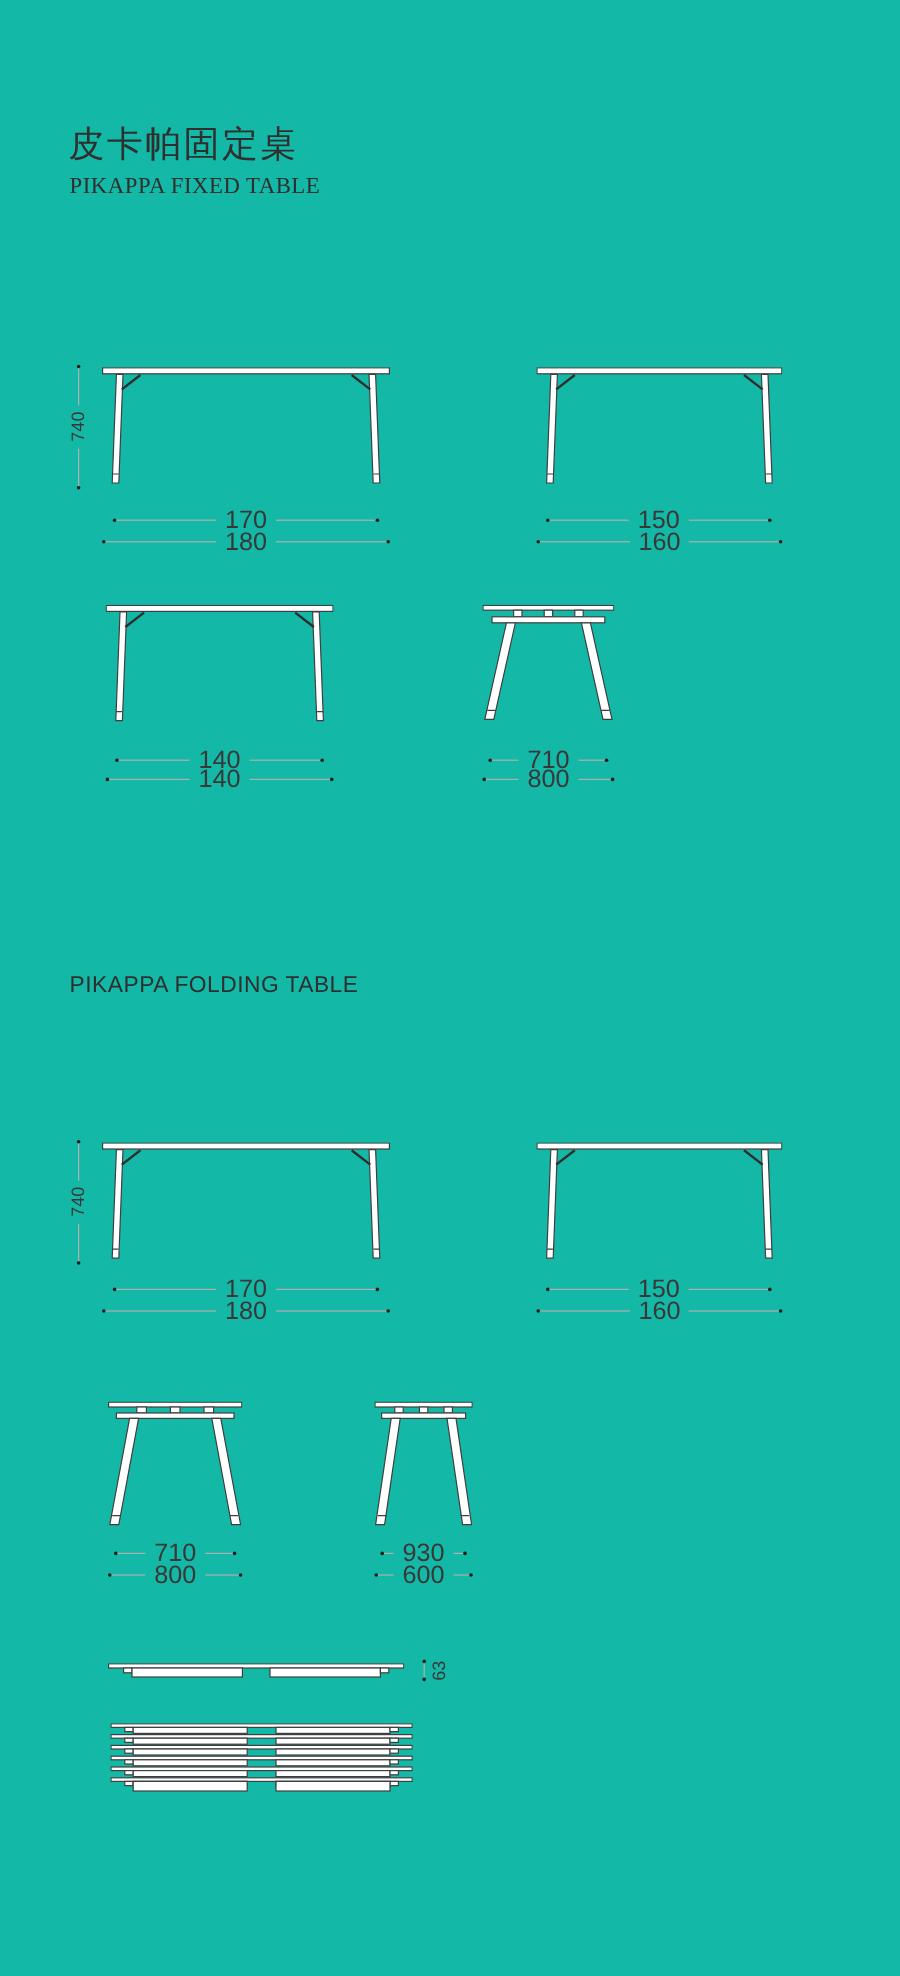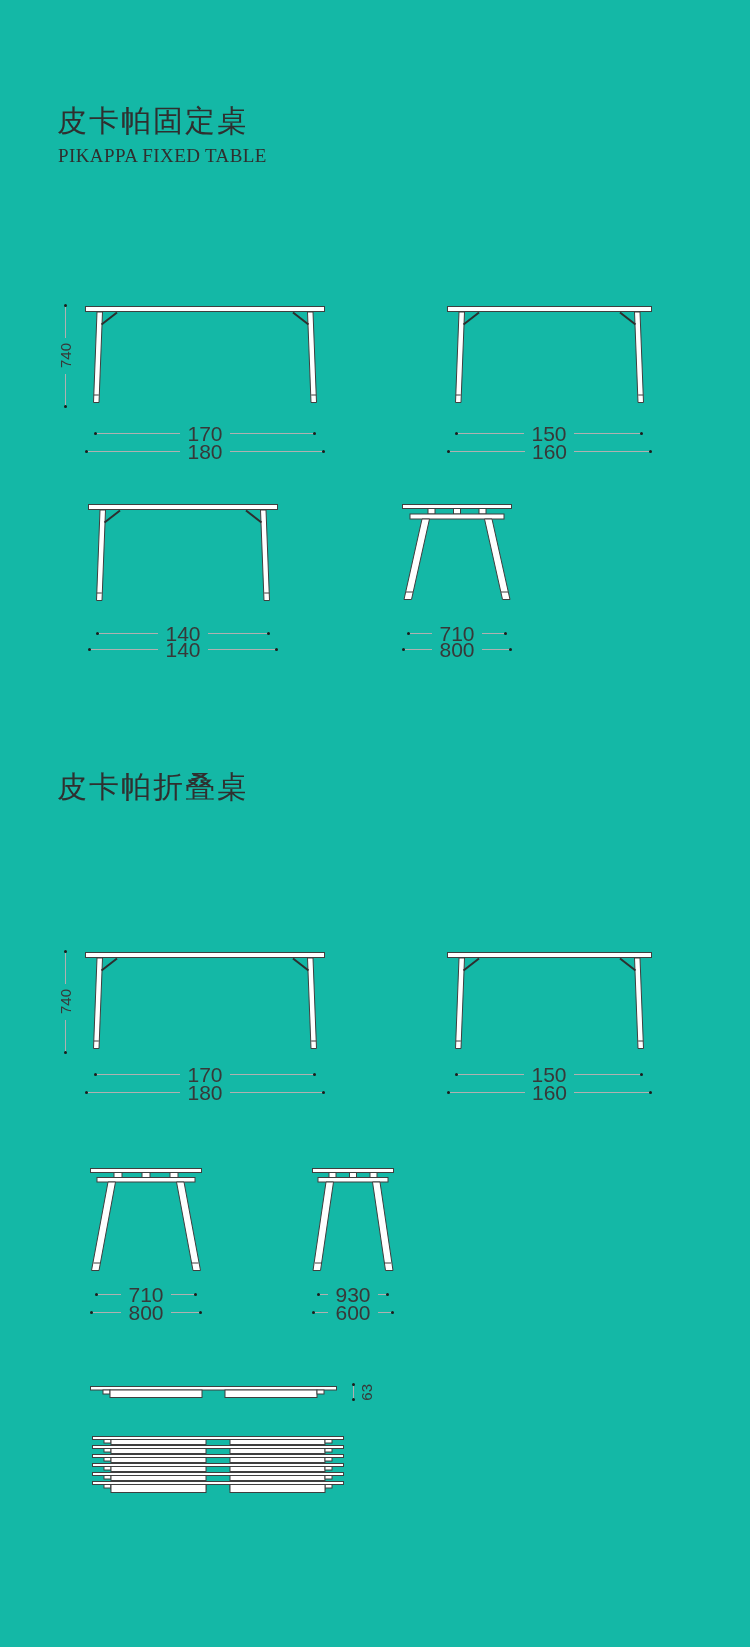--- a/index.html
+++ b/index.html
@@ -191,21 +191,21 @@
       <span class="ddot"></span>
   </div>
   <div class="hdim" style="left:402px; top:641px; width:110px;">
     <span class="ddot"></span>
       <span class="hline"></span>
     <span class="hlabel">800</span>
     <span class="hline"></span>
       <span class="ddot"></span>
   </div>
 
-  <div class="title-cn" style="left:57px; top:770px;">皮卡帕折叠桌</div>
+  <div class="title-en" style="left:58px; top:812px;">PIKAPPA FOLDING TABLE</div>
 
   <svg class="fig" style="left:85px; top:952px;" width="240" height="100" viewBox="0 0 240 100">
     <rect x="0.5" y="0.5" width="239" height="5" class="s"></rect>
     <polygon points="12,6 17.5,6 14,96.5 8.5,96.5" class="s"></polygon>
     <line x1="8.8" y1="89" x2="13.8" y2="89" class="ln"></line>
     <line x1="32" y1="6.5" x2="16.5" y2="18.5" class="brace"></line>
     <polygon points="228,6 222.5,6 226,96.5 231.5,96.5" class="s"></polygon>
     <line x1="231.2" y1="89" x2="226.2" y2="89" class="ln"></line>
     <line x1="208" y1="6.5" x2="223.5" y2="18.5" class="brace"></line>
   </svg>

